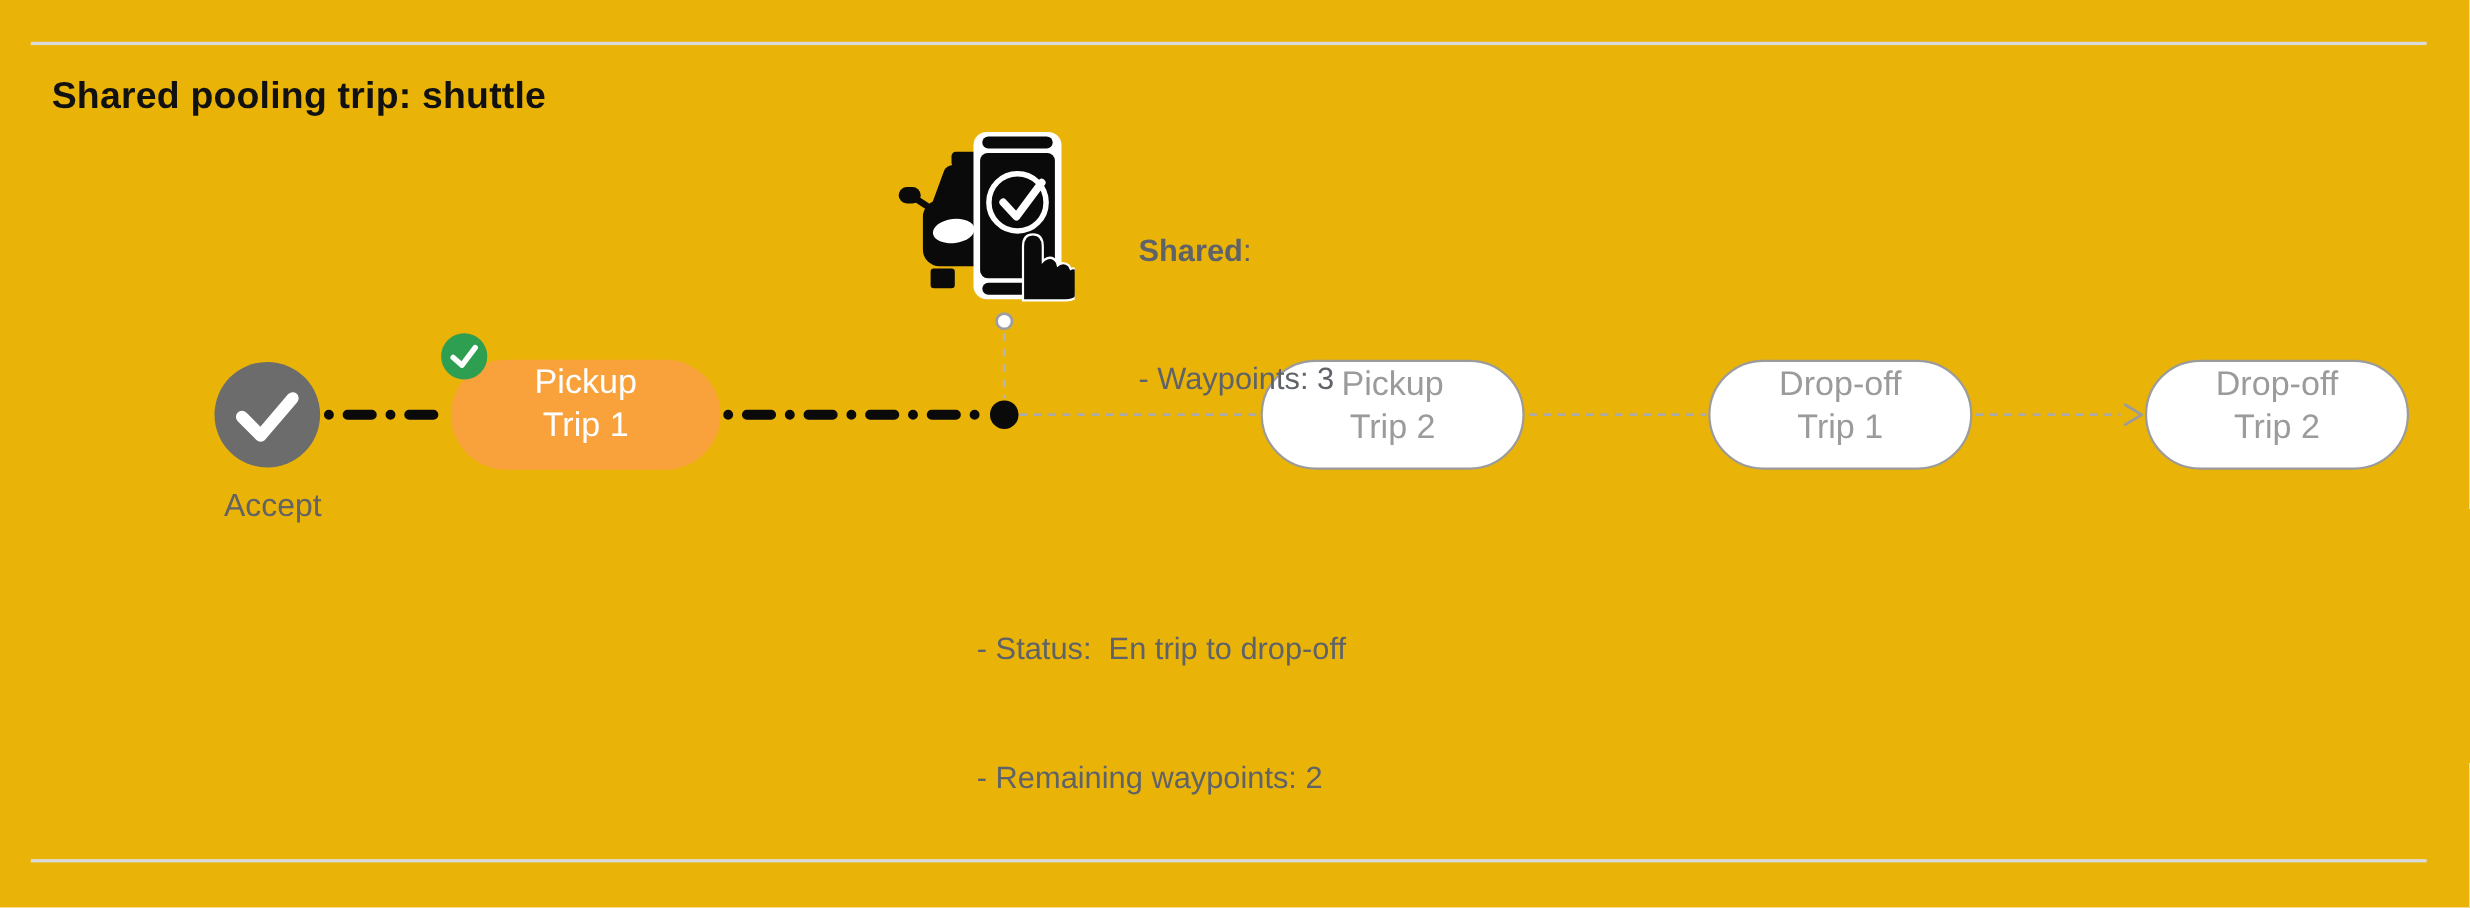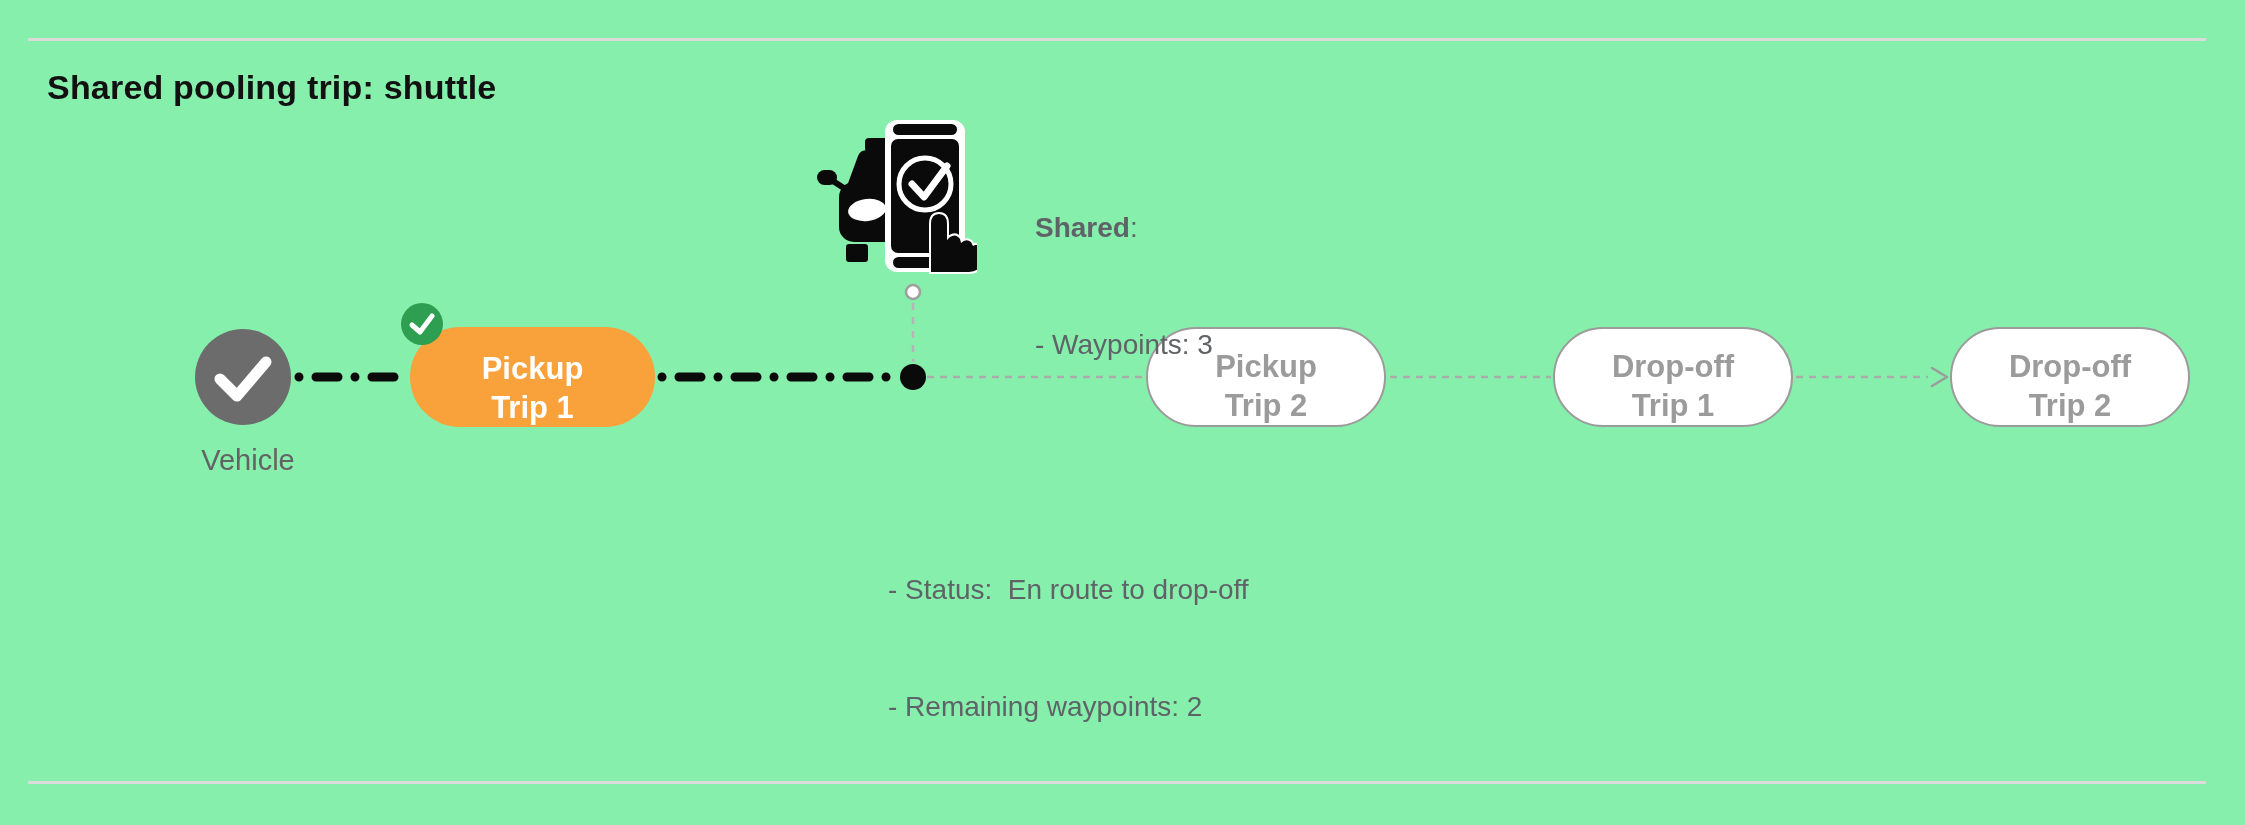--- a/index.html
+++ b/index.html
@@ -1,20 +1,20 @@
 <!DOCTYPE html>
 <html><head>
 <meta charset="utf-8">
 <style>
   html,body{margin:0;padding:0;background:#ffffff;}
   .canvas{
     position:relative;
     width:2245px;
     height:825px;
-    background:#86efac;
+    background:#eab308;
     font-family:"Liberation Sans", sans-serif;
     overflow:hidden;
   }
   .hairline{
     position:absolute;
     left:28px;
     width:2178px;
     height:3px;
     background:#dbdbdb;
   }
@@ -83,23 +83,23 @@
   }
   .pill{
     position:absolute;
     top:327px;
     height:100px;
     width:240px;
     border-radius:52px;
     display:flex;
     flex-direction:column;
     align-items:center;
-    justify-content:flex-end;
+    justify-content:flex-start;
     font-size:31px;
-    font-weight:700;
+    font-weight:400;
     line-height:39px;
     box-sizing:border-box;
     text-align:center;
   }
   .pill.active{
     left:410px;
     width:245px;
     background:#f9a13b;
     color:#ffffff;
   }
@@ -158,21 +158,21 @@
     <circle cx="913" cy="377" r="13" fill="#0a0a0a"></circle>
   </svg>
 
   <div class="node-start">
     <svg viewBox="0 0 100 100" width="100" height="100">
       <circle cx="50" cy="50" r="48" fill="#6c6c6c"></circle>
       <polyline points="27,52 44,69 73,35" fill="none" stroke="#ffffff" stroke-width="11" stroke-linecap="round" stroke-linejoin="round"></polyline>
     </svg>
   </div>
   <div class="start-label">
-    <div>Vehicle</div>
+    <div>Accept</div>
   </div>
 
   <div class="pill active">
     <div>Pickup</div>
     <div>Trip 1</div>
   </div>
   <svg class="badge" viewBox="0 0 46 46">
     <circle cx="23" cy="23" r="21" fill="#2e9e50"></circle>
     <polyline points="13,24 21,31 33,15" fill="none" stroke="#ffffff" stroke-width="5" stroke-linecap="round" stroke-linejoin="round"></polyline>
   </svg>
@@ -211,20 +211,20 @@
 
     <path d="M118 154 L118 106 Q118 96 126 96 Q134 96 134 106 L134 122 L137 119 Q143 115 147 121 L148 125 Q153 120 158 124 L160 128 Q164 125 167 130 L168 134 L168 142 Q168 154 156 154 Z" fill="#0a0a0a" stroke="#ffffff" stroke-width="4" paint-order="stroke"></path>
   </svg>
 
   <div class="info-block vehicle-info">
     <div><span class="b">Shared</span><span>:</span></div>
     <div>- Waypoints: 3</div>
   </div>
 
   <div class="info-block trip-info">
-    <div>- Status:  En route to drop-off</div>
+    <div>- Status:  En trip to drop-off</div>
     <div>- Remaining waypoints: 2</div>
     
     
     
   </div>
 
 </div>
 
 </body></html>

